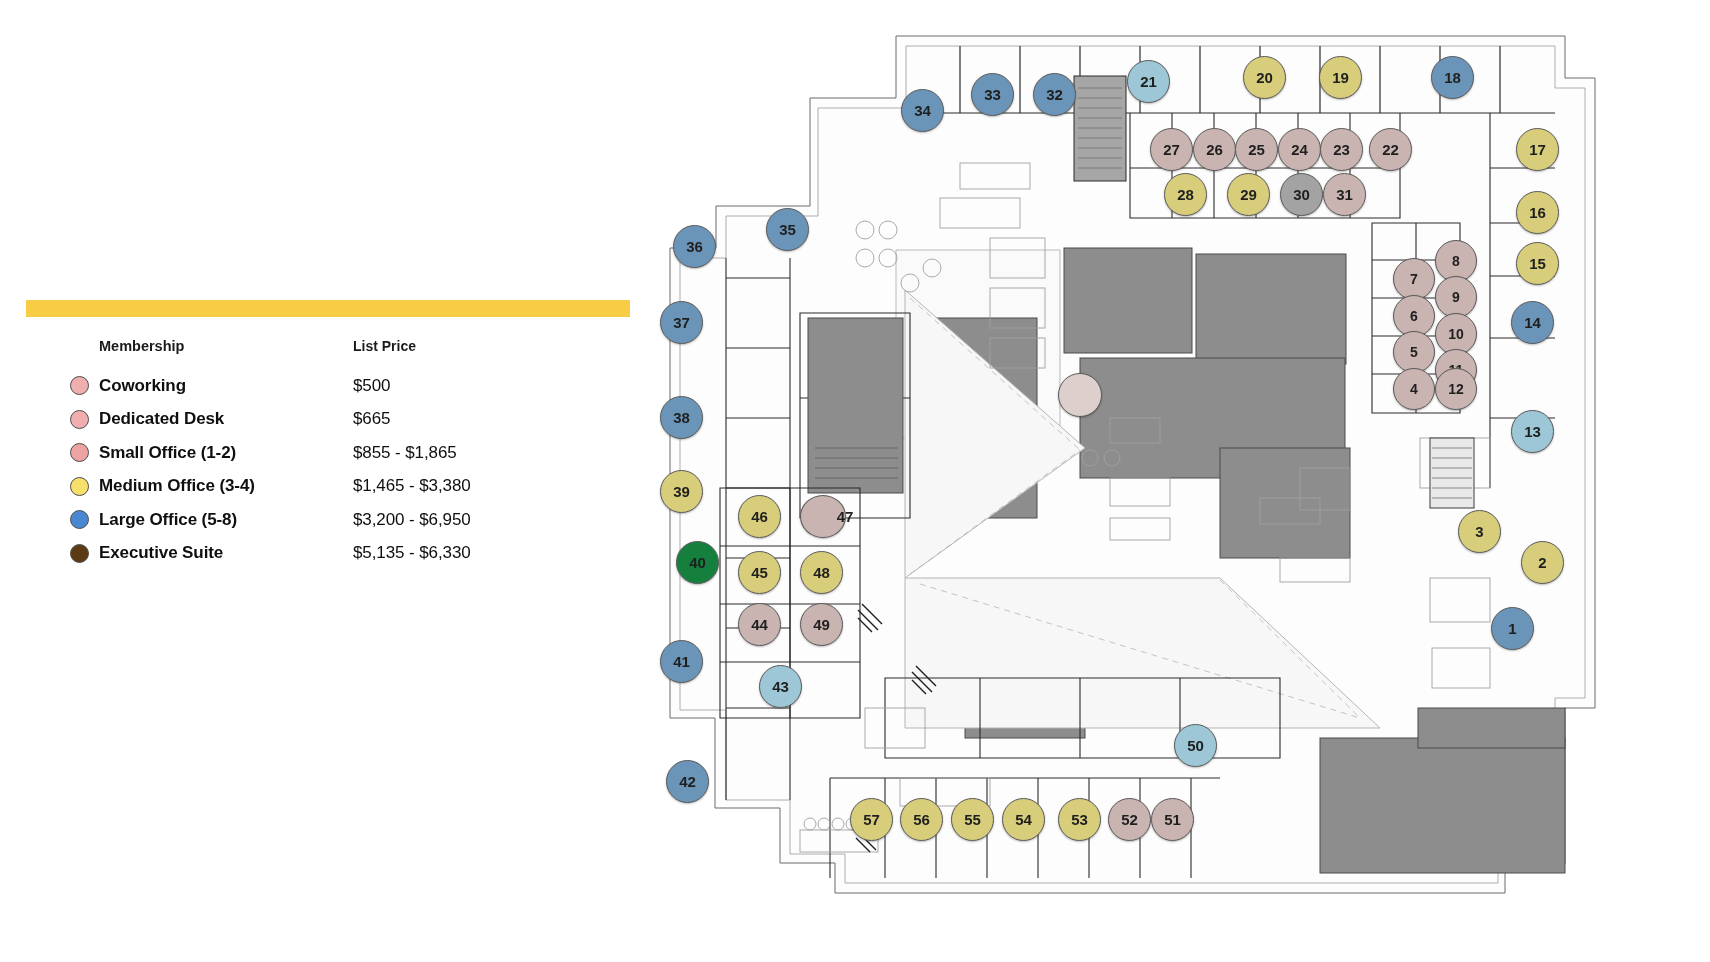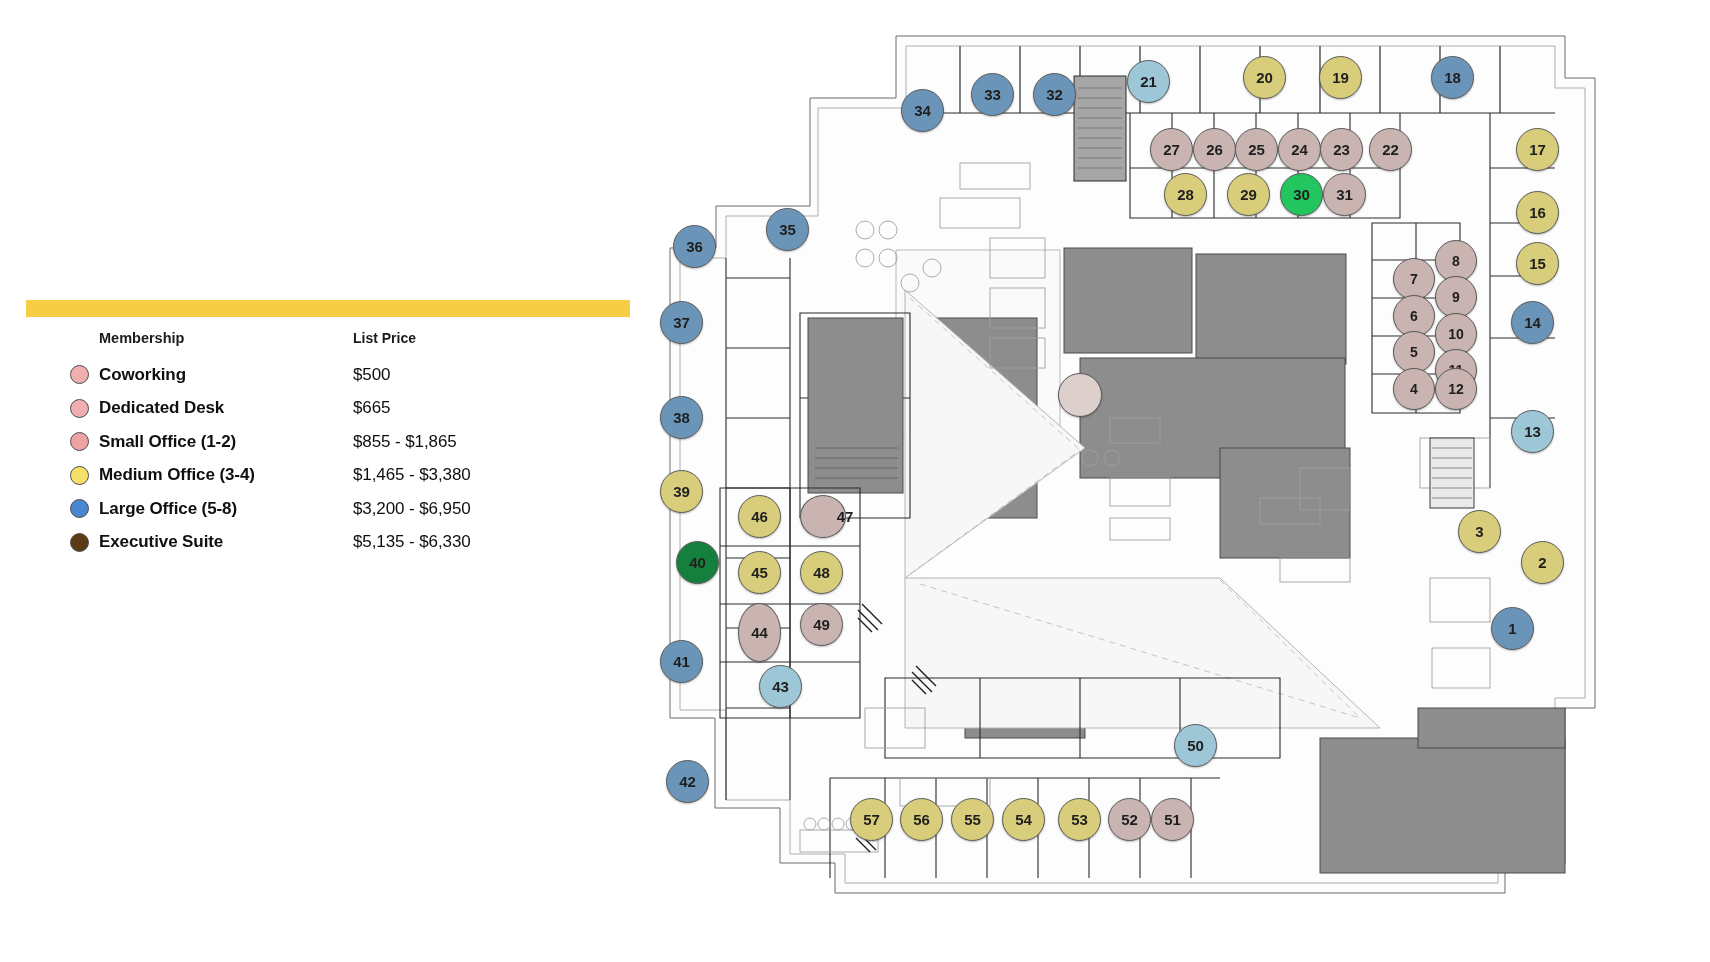--- a/index.html
+++ b/index.html
@@ -32,22 +32,22 @@
   }
   #legend-table {
     position: absolute;
     left: 70px;
     top: 30px;
     width: 520px;
   }
   .legend-head-row {
     display: flex;
     height: 24px;
-    align-items: flex-start;
-    margin-bottom: 4px;
+    align-items: flex-end;
+    margin-bottom: 15px;
   }
   .legend-head-row .col-swatch { width: 29px; }
   .legend-head-row .col-name {
     width: 254px;
     font-size: 14.5px;
     font-weight: bold;
     color: #1b1b1b;
   }
   .legend-head-row .col-price {
     font-size: 14px;
@@ -348,21 +348,21 @@
       <div class="marker" style="left: 771px; top: 38px; width: 43px; height: 43px; background: rgb(107, 149, 184);">18</div>
       <div class="marker" style="left: 490px; top: 110px; width: 43px; height: 43px; background: rgb(201, 180, 177);">27</div>
       <div class="marker" style="left: 533px; top: 110px; width: 43px; height: 43px; background: rgb(201, 180, 177);">26</div>
       <div class="marker" style="left: 575px; top: 110px; width: 43px; height: 43px; background: rgb(201, 180, 177);">25</div>
       <div class="marker" style="left: 618px; top: 110px; width: 43px; height: 43px; background: rgb(201, 180, 177);">24</div>
       <div class="marker" style="left: 660px; top: 110px; width: 43px; height: 43px; background: rgb(201, 180, 177);">23</div>
       <div class="marker" style="left: 709px; top: 110px; width: 43px; height: 43px; background: rgb(201, 180, 177);">22</div>
       <div class="marker" style="left: 856px; top: 110px; width: 43px; height: 43px; background: rgb(216, 205, 122);">17</div>
       <div class="marker" style="left: 504px; top: 155px; width: 43px; height: 43px; background: rgb(216, 205, 122);">28</div>
       <div class="marker" style="left: 567px; top: 155px; width: 43px; height: 43px; background: rgb(216, 205, 122);">29</div>
-      <div class="marker" style="left: 620px; top: 155px; width: 43px; height: 43px; background: #22c55e;">30</div>
+      <div class="marker" style="left: 620px; top: 155px; width: 43px; height: 43px; background: #a3a3a3;">30</div>
       <div class="marker" style="left: 663px; top: 155px; width: 43px; height: 43px; background: rgb(201, 180, 177);">31</div>
       <div class="marker" style="left: 856px; top: 173px; width: 43px; height: 43px; background: rgb(216, 205, 122);">16</div>
       <div class="marker" style="left: 13px; top: 207px; width: 43px; height: 43px; background: rgb(107, 149, 184);">36</div>
       <div class="marker" style="left: 106px; top: 190px; width: 43px; height: 43px; background: rgb(107, 149, 184);">35</div>
       <div class="marker small" style="left: 775px; top: 222px; width: 42px; height: 42px; background: rgb(201, 180, 177);">8</div>
       <div class="marker" style="left: 856px; top: 224px; width: 43px; height: 43px; background: rgb(216, 205, 122);">15</div>
       <div class="marker small" style="left: 733px; top: 240px; width: 42px; height: 42px; background: rgb(201, 180, 177);">7</div>
       <div class="marker small" style="left: 775px; top: 258px; width: 42px; height: 42px; background: rgb(201, 180, 177);">9</div>
       <div class="marker" style="left: 851px; top: 283px; width: 43px; height: 43px; background: rgb(107, 149, 184);">14</div>
       <div class="marker" style="left: 0px; top: 283px; width: 43px; height: 43px; background: rgb(107, 149, 184);">37</div>
@@ -375,21 +375,21 @@
       <div class="marker" style="left: 0px; top: 378px; width: 43px; height: 43px; background: rgb(107, 149, 184);">38</div>
       <div class="marker" style="left: 851px; top: 392px; width: 43px; height: 43px; background: rgb(157, 198, 214);">13</div>
       <div class="marker" style="left: 0px; top: 452px; width: 43px; height: 43px; background: rgb(216, 205, 122);">39</div>
       <div class="marker" style="left: 798px; top: 492px; width: 43px; height: 43px; background: rgb(216, 205, 122);">3</div>
       <div class="marker" style="left: 78px; top: 477px; width: 43px; height: 43px; background: rgb(216, 205, 122);">46</div>
       <div class="marker" style="left: 140px; top: 477px; width: 43px; height: 43px; background: rgb(201, 180, 177); padding-left: 44px;">47</div>
       <div class="marker" style="left: 861px; top: 523px; width: 43px; height: 43px; background: rgb(216, 205, 122);">2</div>
       <div class="marker" style="left: 16px; top: 523px; width: 43px; height: 43px; background: #15803d;">40</div>
       <div class="marker" style="left: 78px; top: 533px; width: 43px; height: 43px; background: rgb(216, 205, 122);">45</div>
       <div class="marker" style="left: 140px; top: 533px; width: 43px; height: 43px; background: rgb(216, 205, 122);">48</div>
-      <div class="marker" style="left: 78px; top: 585px; width: 43px; height: 59px; background: rgb(201, 180, 177);">44</div>
+      <div class="marker" style="left: 78px; top: 585px; width: 43px; height: 43px; background: rgb(201, 180, 177);">44</div>
       <div class="marker" style="left: 140px; top: 585px; width: 43px; height: 43px; background: rgb(201, 180, 177);">49</div>
       <div class="marker" style="left: 831px; top: 589px; width: 43px; height: 43px; background: rgb(107, 149, 184);">1</div>
       <div class="marker" style="left: 0px; top: 622px; width: 43px; height: 43px; background: rgb(107, 149, 184);">41</div>
       <div class="marker" style="left: 99px; top: 647px; width: 43px; height: 43px; background: rgb(157, 198, 214);">43</div>
       <div class="marker" style="left: 514px; top: 706px; width: 43px; height: 43px; background: rgb(157, 198, 214);">50</div>
       <div class="marker" style="left: 6px; top: 742px; width: 43px; height: 43px; background: rgb(107, 149, 184);">42</div>
       <div class="marker" style="left: 190px; top: 780px; width: 43px; height: 43px; background: rgb(216, 205, 122);">57</div>
       <div class="marker" style="left: 240px; top: 780px; width: 43px; height: 43px; background: rgb(216, 205, 122);">56</div>
       <div class="marker" style="left: 291px; top: 780px; width: 43px; height: 43px; background: rgb(216, 205, 122);">55</div>
       <div class="marker" style="left: 342px; top: 780px; width: 43px; height: 43px; background: rgb(216, 205, 122);">54</div>

